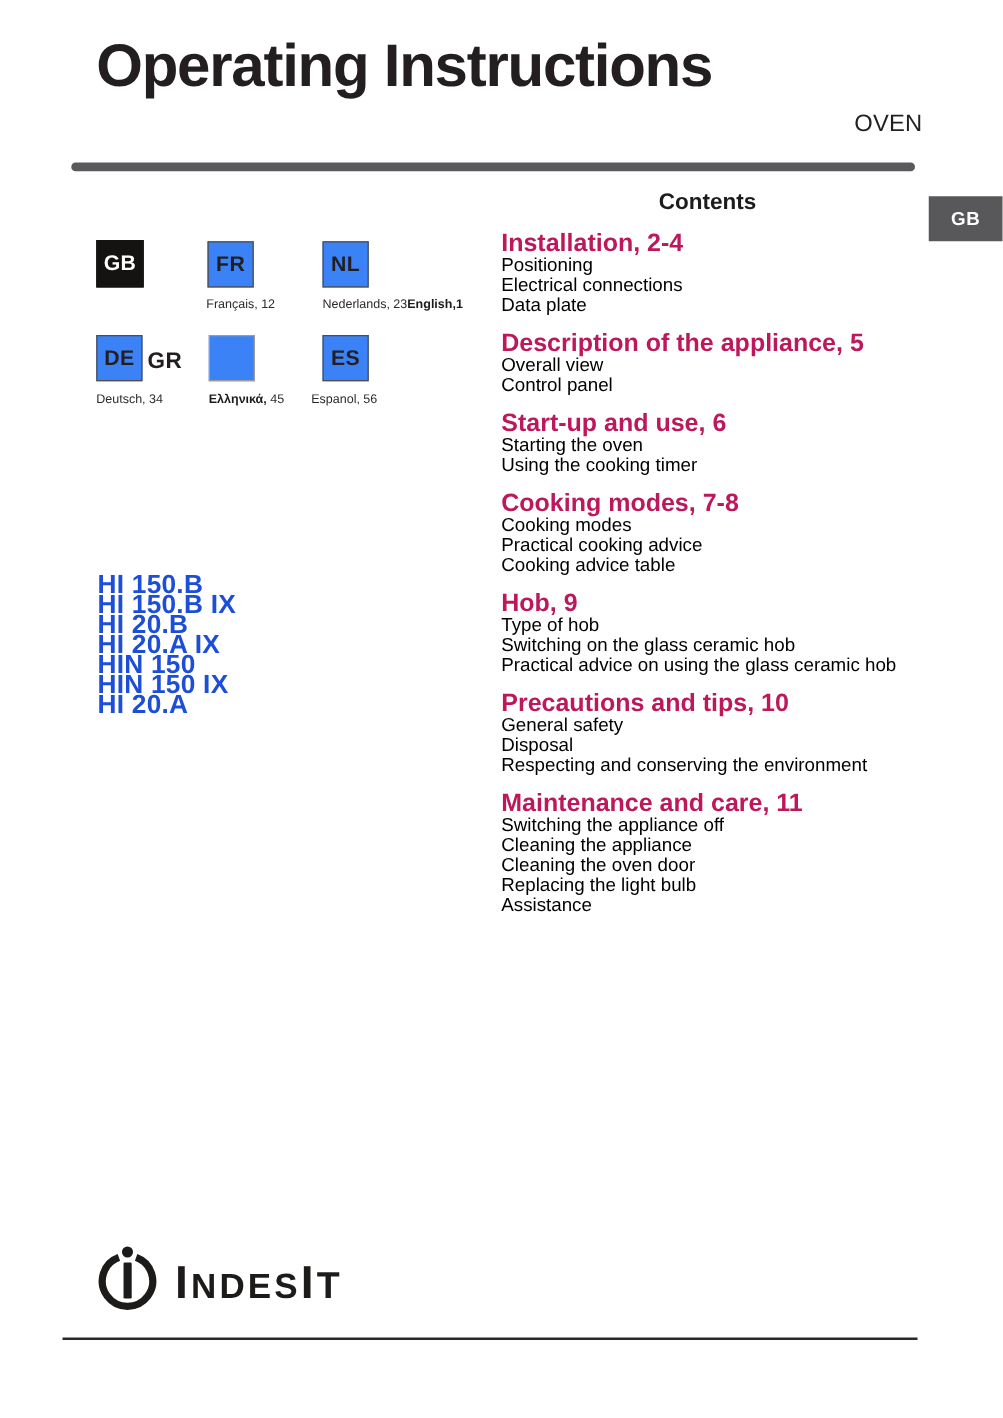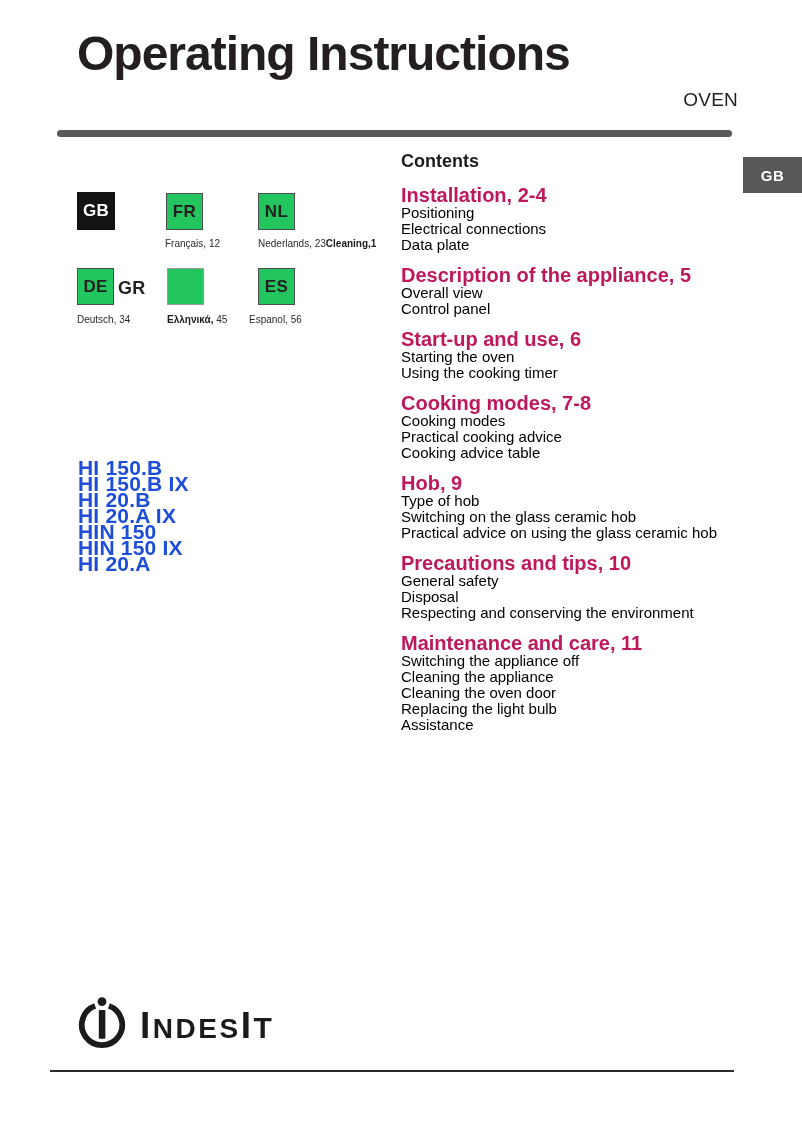--- a/index.html
+++ b/index.html
@@ -30,40 +30,40 @@
     position:absolute; left:743px; top:157px; width:59px; height:36px;
     background:#58585a; color:#ffffff;
     display:flex; align-items:center; justify-content:center;
     font-size:15px; font-weight:700; letter-spacing:0.5px;
   }
 
   
   .lang { position:absolute; left:77px; top:192px; width:330px; height:160px; }
   .lbox {
     position:absolute; width:37px; height:37px; box-sizing:border-box;
-    border:1.5px solid #4d4d4f; background:#22c55e;
+    border:1.5px solid #4d4d4f; background:#3b82f6;
     display:flex; align-items:center; justify-content:center;
     font-size:17px; font-weight:700; color:#231f20; letter-spacing:0.3px;
   }
   .lbox.filled { width:38px; height:38px; background:#151312; border-color:#151312; color:#ffffff; }
   .lbox.ghost { border-color:#9c9c9e; }
   .gr-adj { position:absolute; left:41px; top:86px; font-size:18px; font-weight:700; letter-spacing:0.3px; }
   .llabel { position:absolute; font-size:10px; color:#2d2b2c; white-space:nowrap; }
   .llabel b { font-weight:700; color:#1d1b1c; }
 
   
   .models {
     position:absolute; left:78px; top:460px;
     font-size:21px; font-weight:700; line-height:16px; letter-spacing:0.2px;
     color:#1d4ed8; white-space:nowrap;
   }
 
   
   .contents { position:absolute; left:401px; top:151px; width:330px; }
-  .contents h2 { margin:0 0 15px 0; font-size:18px; font-weight:700; line-height:20px; color:#1d1b1c; }
+  .contents h2 { margin:0 0 15px 0; font-size:18px; font-weight:700; line-height:20px; color:#1d1b1c;text-align:center; }
   .section { margin-bottom:13px; }
   .sec-title { font-size:20px; font-weight:700; line-height:19px; color:#be185d; white-space:nowrap; }
   .sec-item { font-size:15px; line-height:16px; color:#000000; white-space:nowrap; }
 
   
   .logo { position:absolute; left:77px; top:994px; display:flex; align-items:flex-end; gap:13px; }
   .logo svg { display:block; }
   .word { display:flex; align-items:baseline; font-weight:700; color:#1d1b1a; letter-spacing:2.5px; line-height:1; padding-bottom:6px; }
 
   .bottom-rule { position:absolute; left:50px; top:1070px; width:684px; height:2px; background:#2b292b; }
@@ -86,21 +86,21 @@
       <span>GB</span>
     </div>
     <div class="lbox" style="left:89px;top:1px">
       <span>FR</span>
     </div>
     <div class="lbox" style="left:181px;top:1px">
       <span>NL</span>
     </div>
 
     <div class="llabel" style="left:88px;top:46px">Français, 12</div>
-    <div class="llabel" style="left:181px;top:46px"><span>Nederlands, 23</span><b>Cleaning,1</b></div>
+    <div class="llabel" style="left:181px;top:46px"><span>Nederlands, 23</span><b>English,1</b></div>
 
     <div class="lbox" style="left:0;top:76px">
       <span>DE</span>
     </div>
     <div class="gr-adj">GR</div>
     <div class="lbox ghost" style="left:90px;top:76px"></div>
     <div class="lbox" style="left:181px;top:76px">
       <span>ES</span>
     </div>
 

